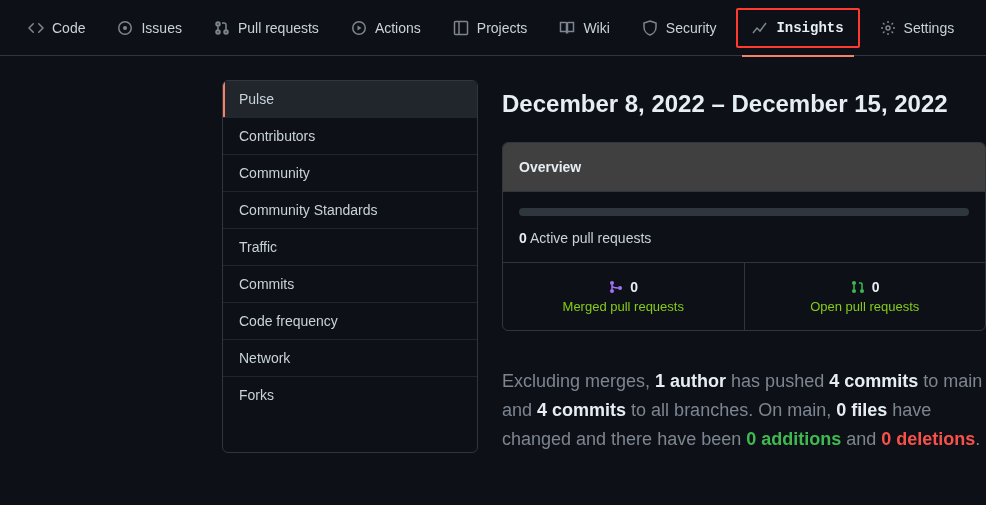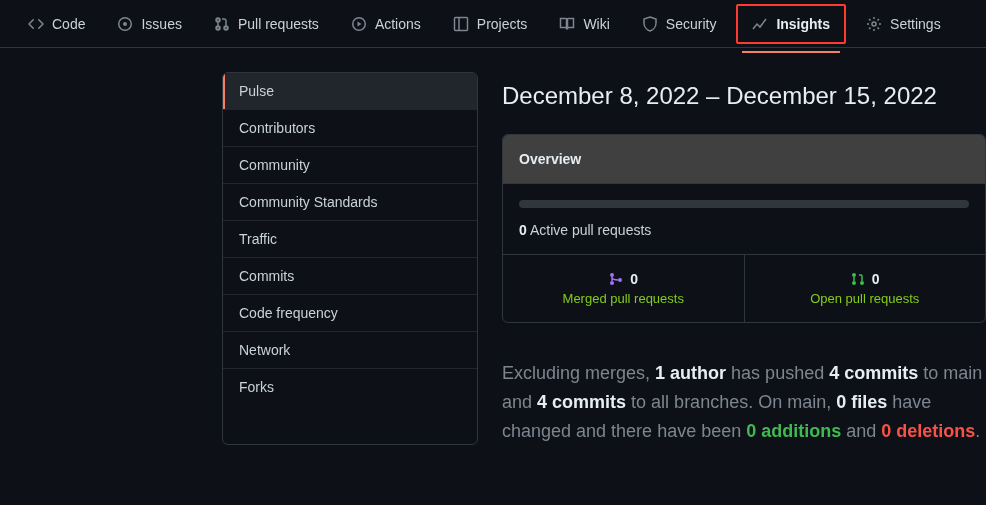--- a/index.html
+++ b/index.html
@@ -11,35 +11,35 @@
     width: 986px;
     height: 505px;
     overflow: hidden;
   }
   
   .topnav {
     display: flex;
     align-items: center;
     padding: 0 16px;
     border-bottom: 1px solid #30363d;
-    height: 48px;
+    height: 56px;
     gap: 8px;
   }
   .tab {
     display: flex;
     align-items: center;
     gap: 8px;
     padding: 8px 12px;
     color: #c9d1d9;
     cursor: pointer;
     border-radius: 6px;
     position: relative;
   }
   .tab .icon { color: #7d8590; display: flex; align-items: center; }
-  .tab.active { color: #e6edf3; font-weight: 600; }
+  .tab.active { color: #e6edf3; font-weight: 600; font-family: Liberation Mono, monospace; }
   .tab.active::after {
     content: "";
     position: absolute;
     left: 2px; right: 2px; bottom: -13px;
     height: 2px;
     background: #f78166;
   }
   .highlight-box {
     border: 2px solid #ff3b30;
     border-radius: 2px;
@@ -79,21 +79,21 @@
     outline: 2px solid #ff3b30;
     outline-offset: -1px;
   }
   .main {
     flex: 1;
     padding: 0 0 0 24px;
     min-width: 0;
   }
   h1.range {
     font-size: 24px;
-    font-weight: 400;
+    font-weight: 700;
     color: #e6edf3;
     margin: 10px 0 24px 0;
   }
   .card {
     border: 1px solid #30363d;
     border-radius: 6px;
     overflow: hidden;
   }
   .card-header {
     padding: 16px;

